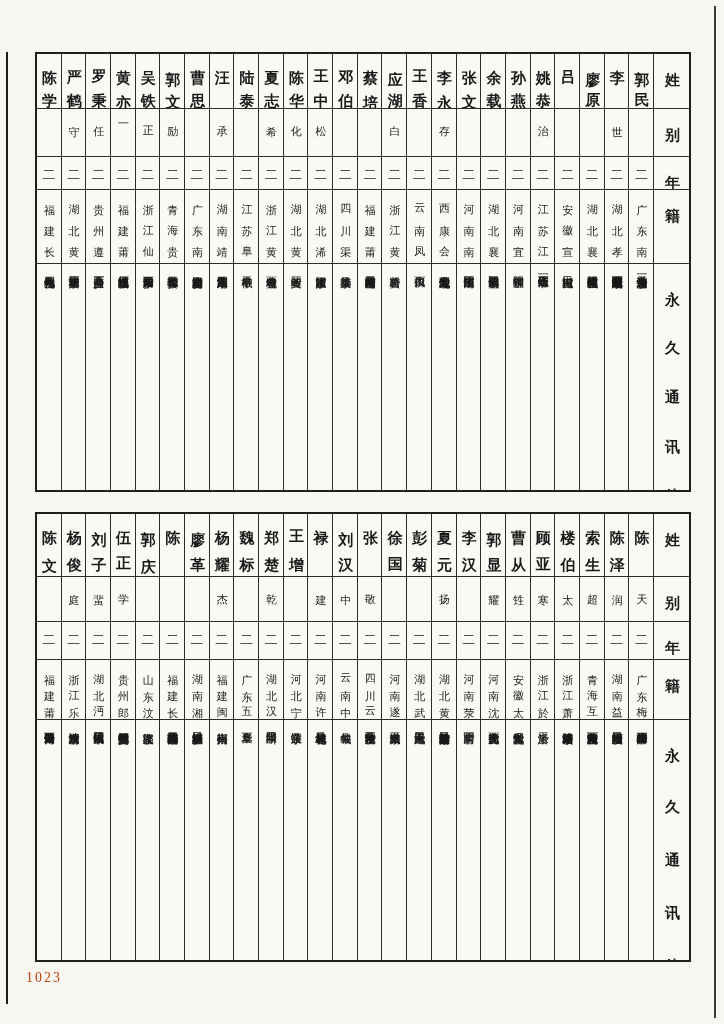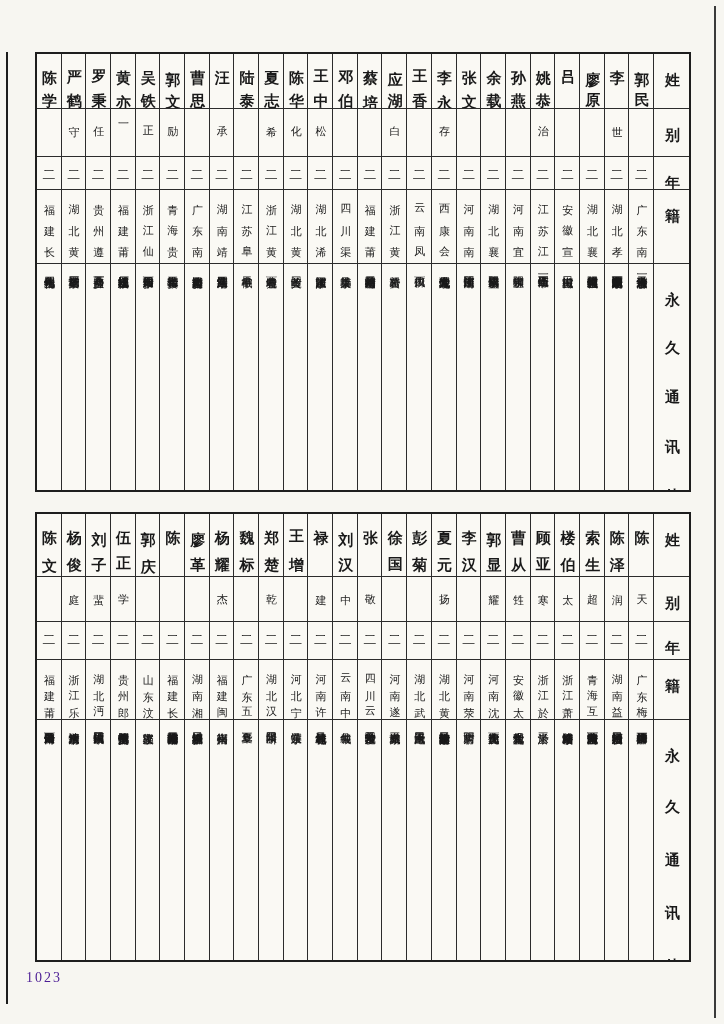--- a/index.html
+++ b/index.html
@@ -82,21 +82,21 @@
   }
   .col.header .txt{
     font-weight:bold;font-size:15px;
     text-align:justify;text-align-last:justify;text-justify:inter-character;
     padding:6px 0;box-sizing:border-box;
   }
   .col.header .c-address .txt{font-size:15px;padding:14px 0;}
 
   .page-number{
     position:absolute;left:26px;top:970px;
-    font-size:14px;letter-spacing:2px;color:#4c1d95;
+    font-size:14px;letter-spacing:2px;color:#c2410c;
     font-family:"Liberation Serif", serif;
   }
 </style>
 </head>
 <body>
 
 <div class="page">
   <div class="edge left"></div>
   <div class="edge right"></div>
 

